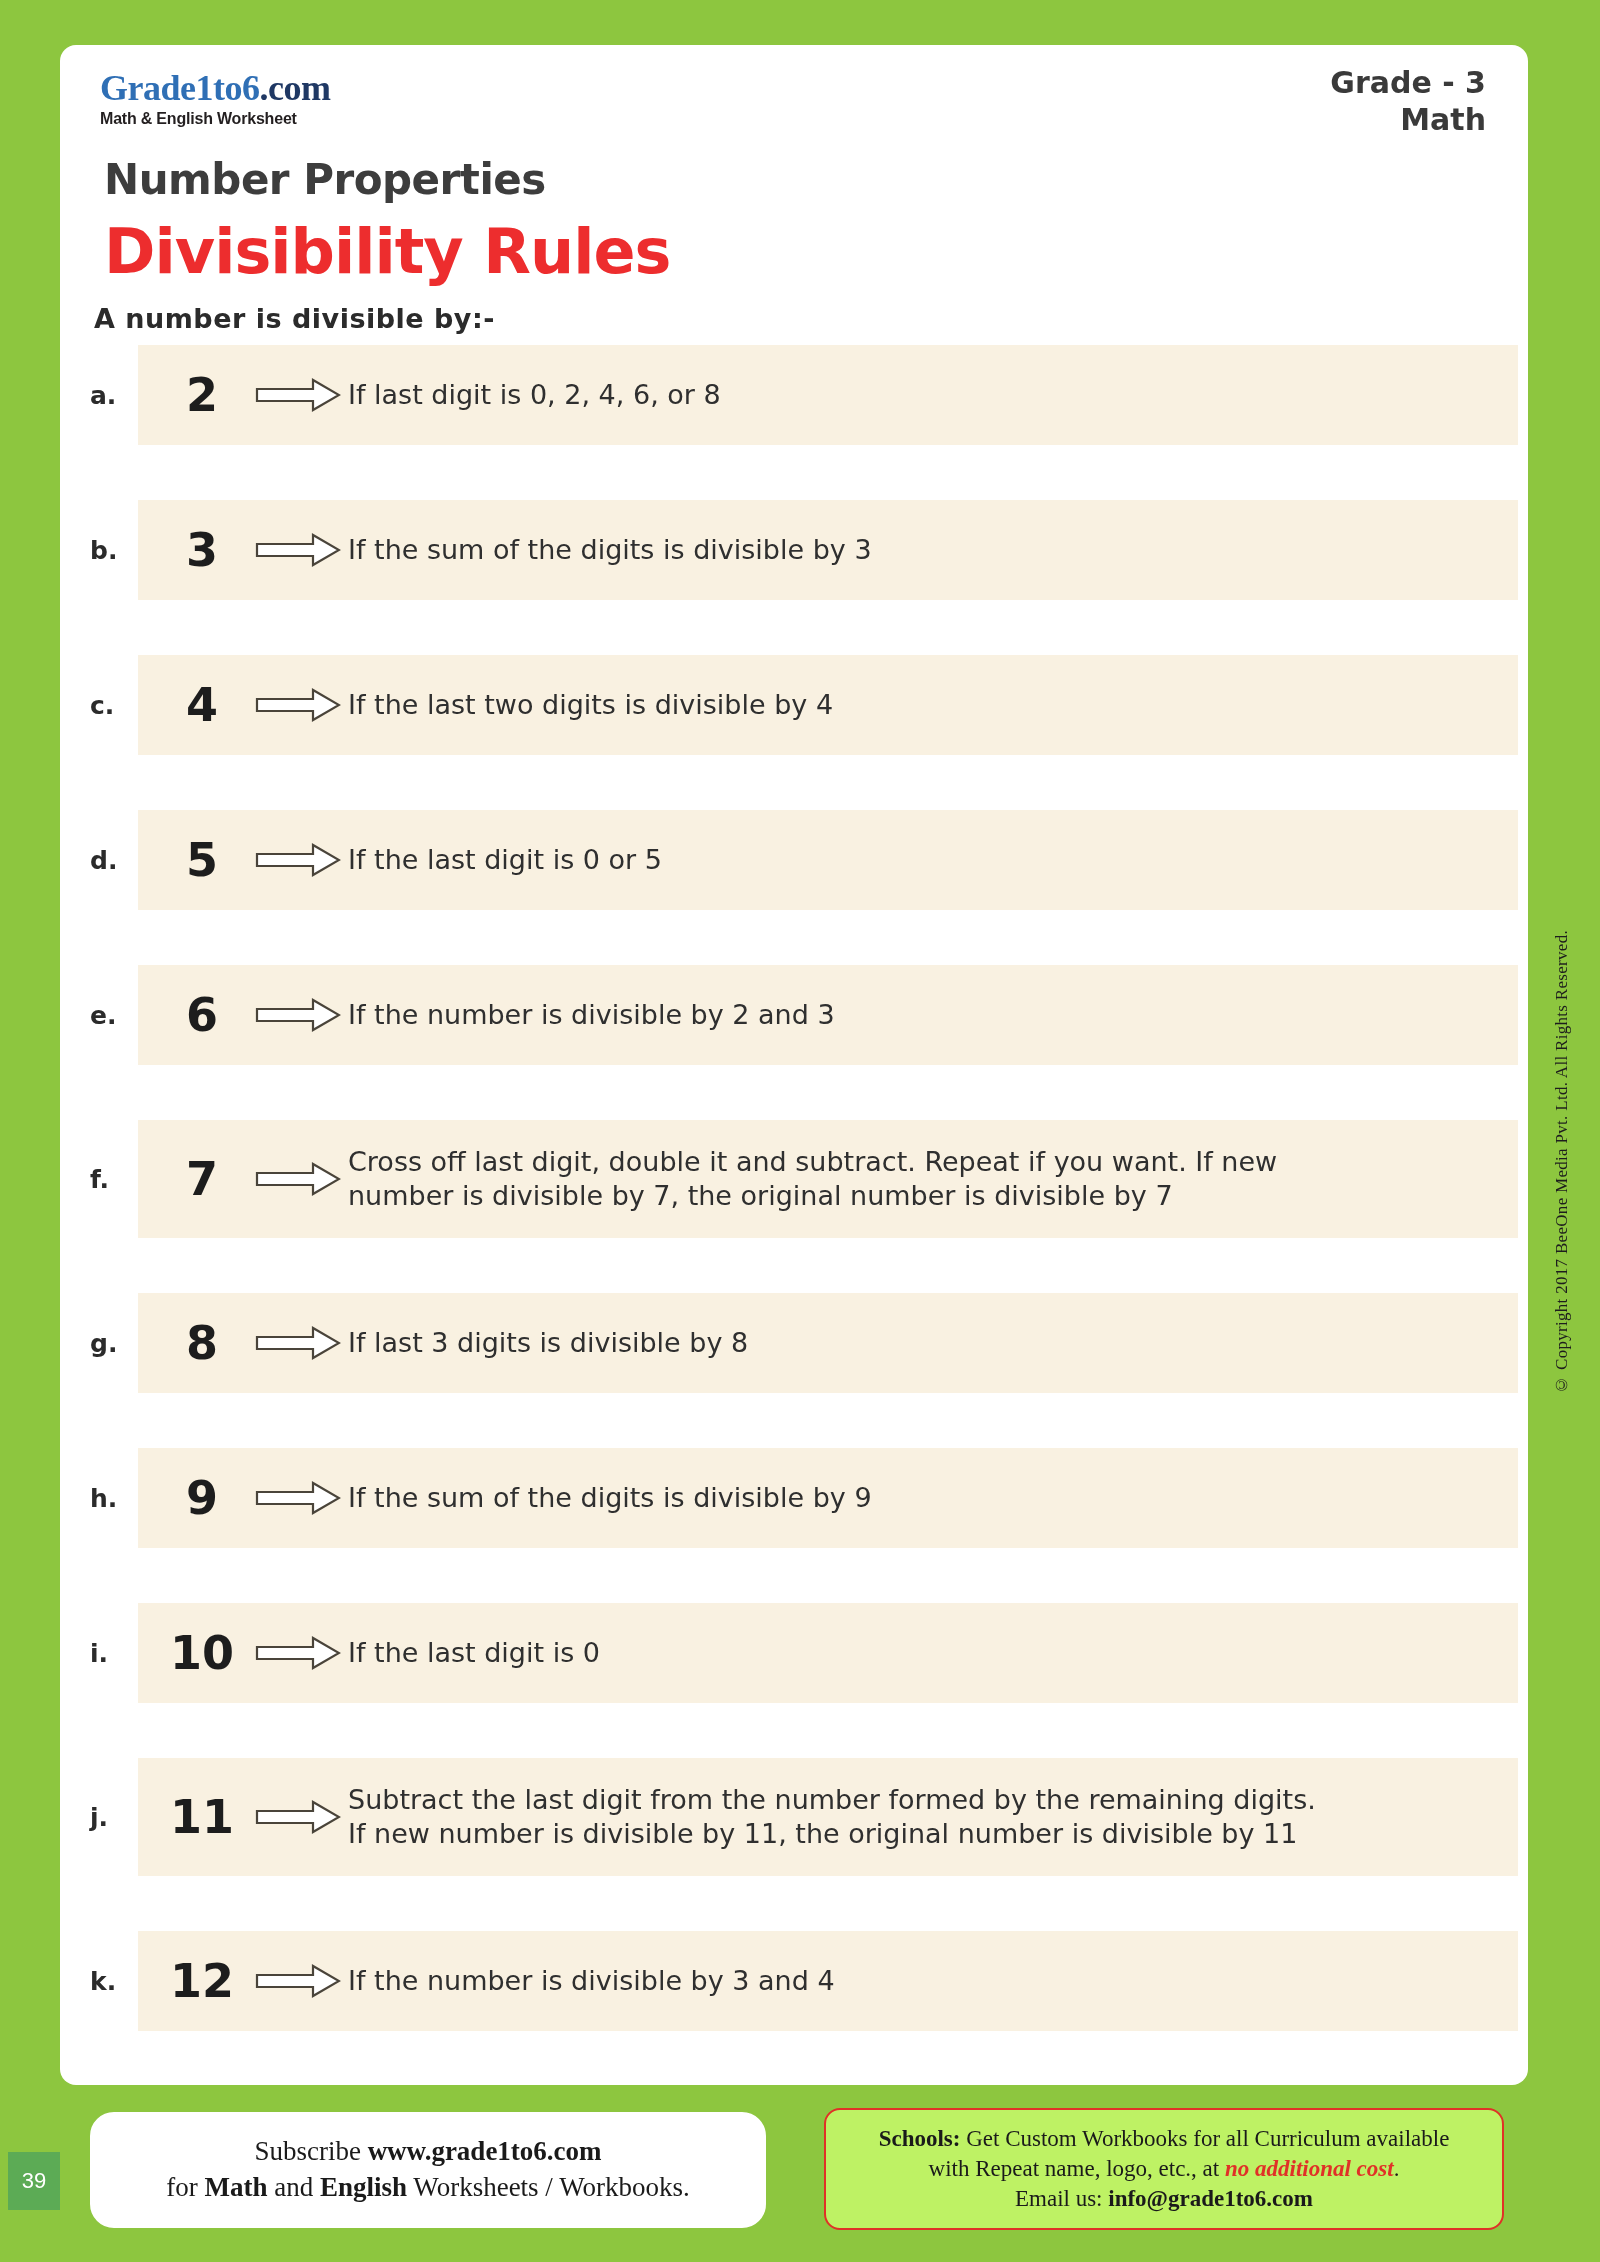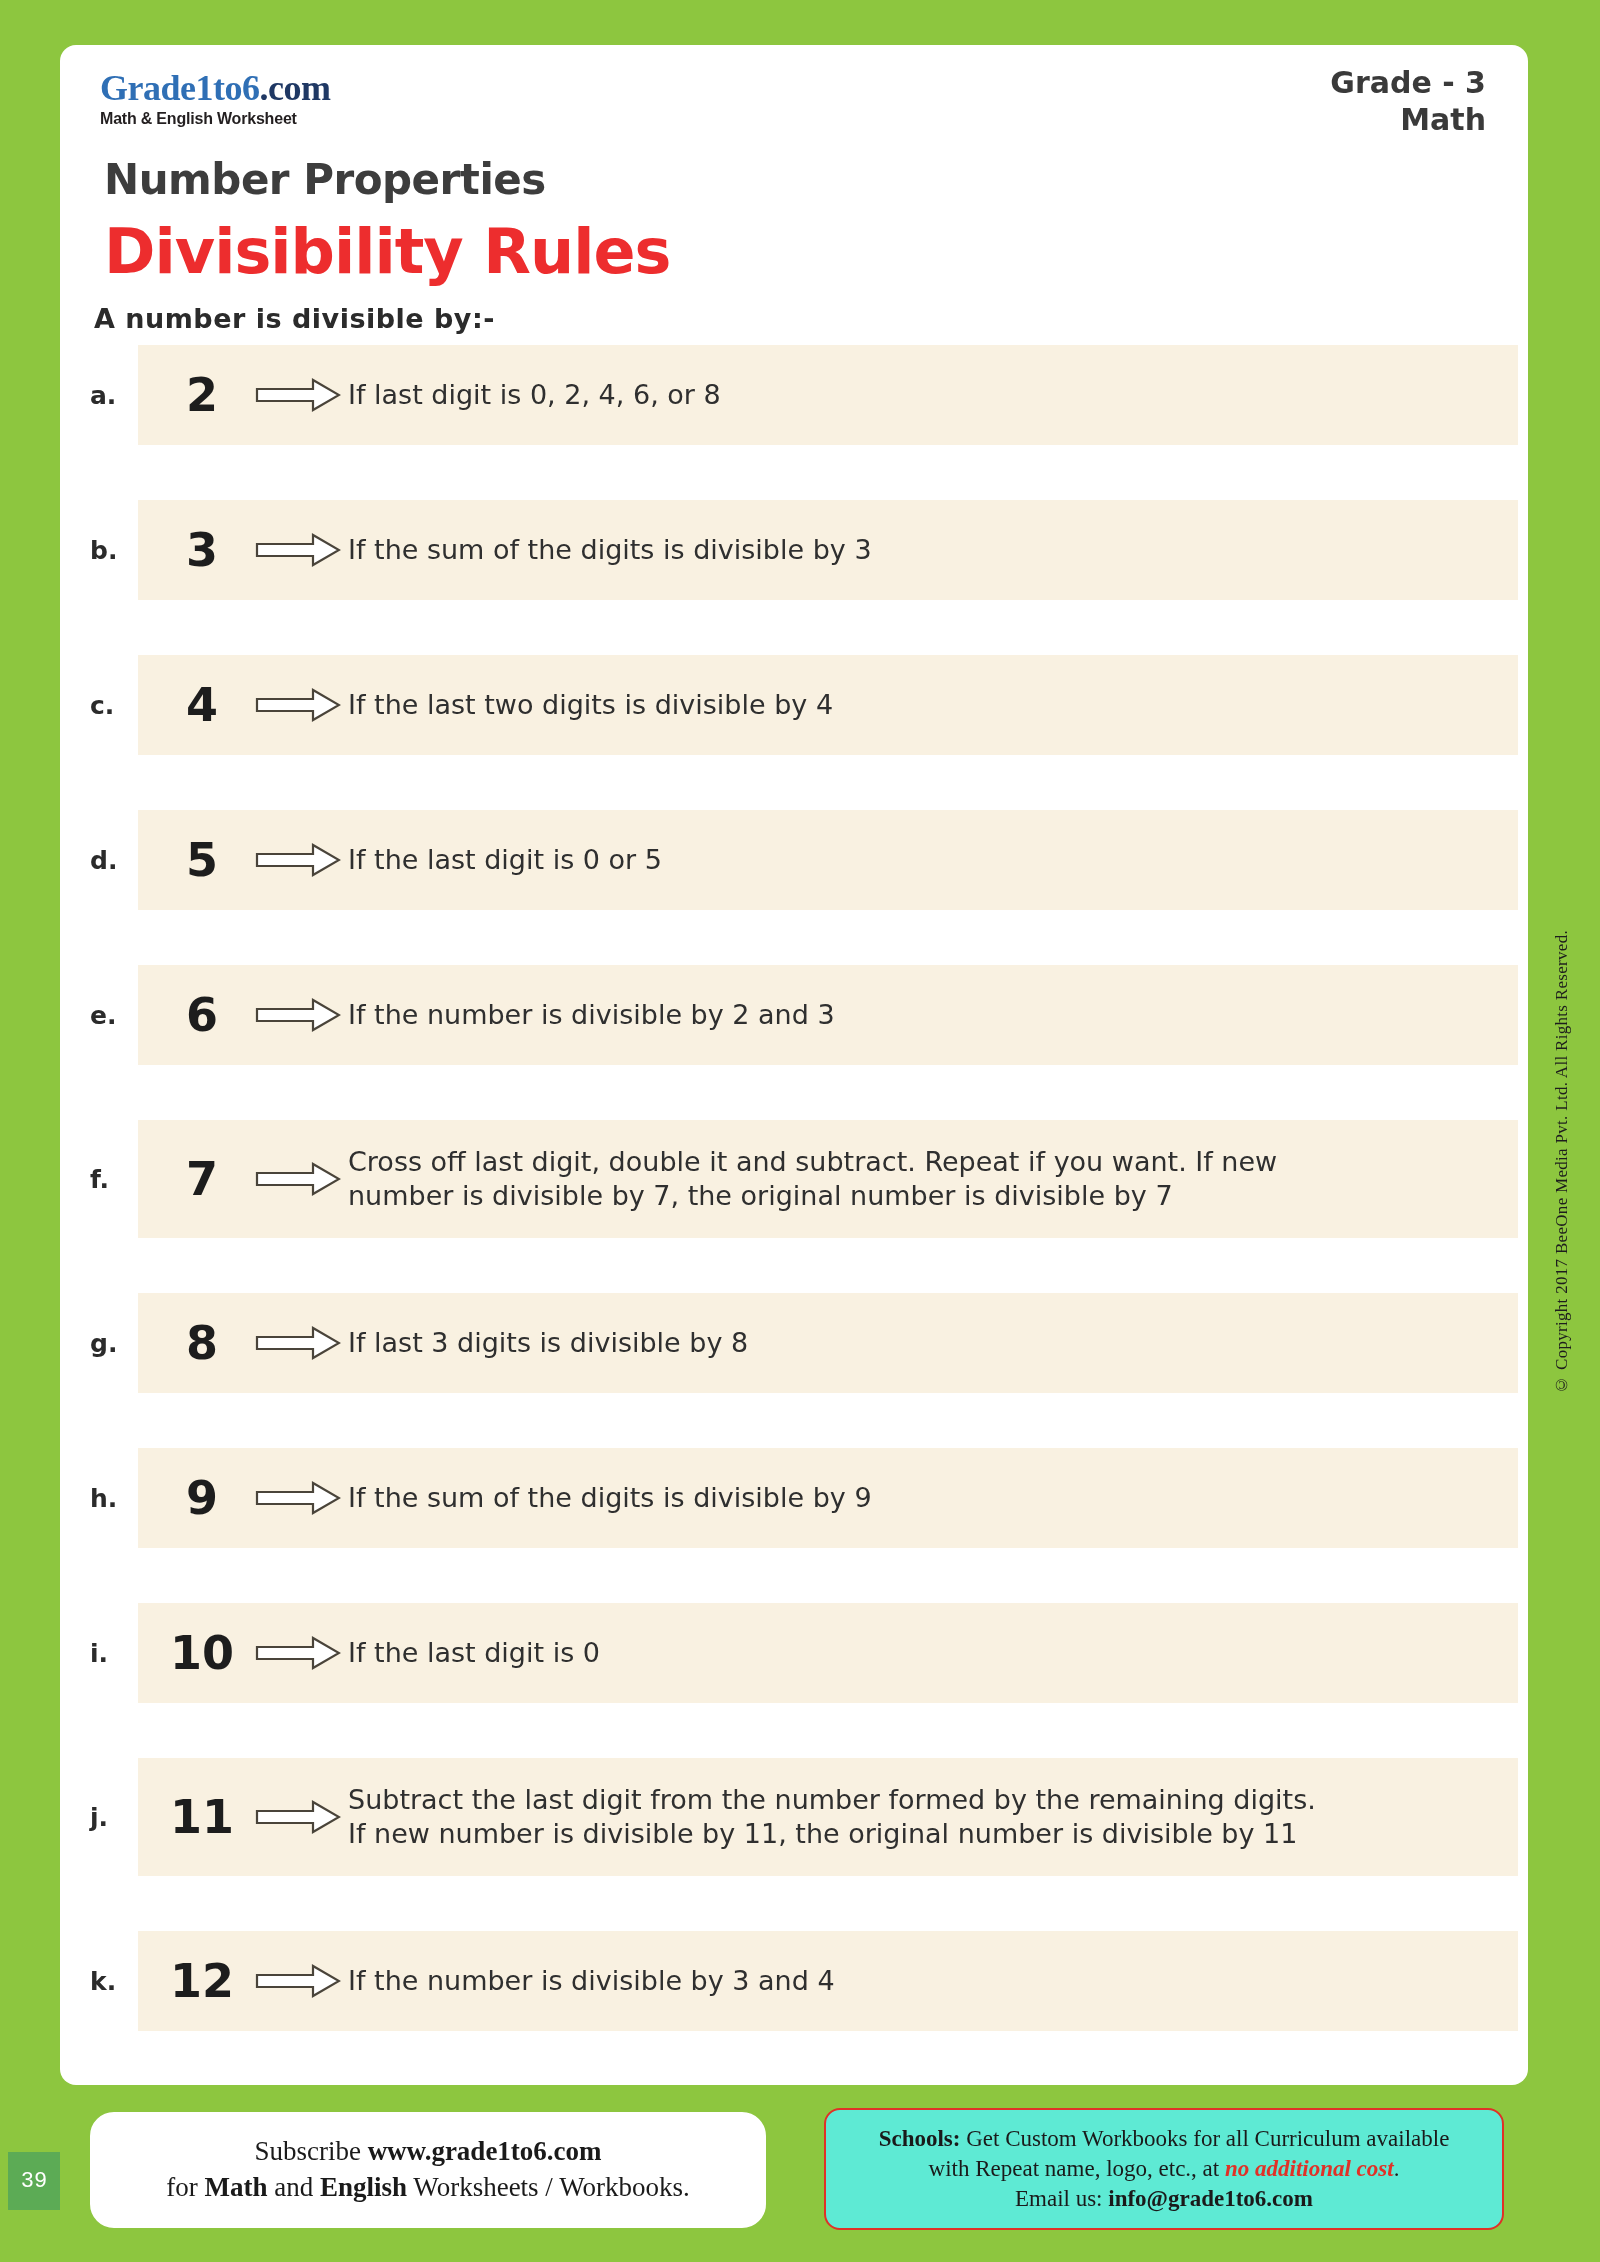--- a/index.html
+++ b/index.html
@@ -174,21 +174,21 @@
   }
   
   .page-num {
     position: absolute;
     left: 8px;
     top: 2152px;
     width: 52px;
     height: 58px;
     background: #5cab55;
     color: #ffffff;
-    font-family: Liberation Mono, monospace;
+    font-family: Liberation Sans, sans-serif;
     font-size: 22px;
     display: flex;
     align-items: center;
     justify-content: center;
   }
   .subscribe-box {
     position: absolute;
     left: 88px;
     top: 2110px;
     width: 680px;
@@ -206,21 +206,21 @@
     line-height: 1.32;
     text-align: center;
     box-sizing: border-box;
   }
   .schools-box {
     position: absolute;
     left: 824px;
     top: 2108px;
     width: 680px;
     height: 122px;
-    background: #5eead4;
+    background: #bef264;
     border: 2px solid #e03127;
     border-radius: 16px;
     display: flex;
     flex-direction: column;
     align-items: center;
     justify-content: center;
     font-family: "Liberation Serif", serif;
     font-size: 23px;
     color: #1a1a1a;
     line-height: 1.3;

